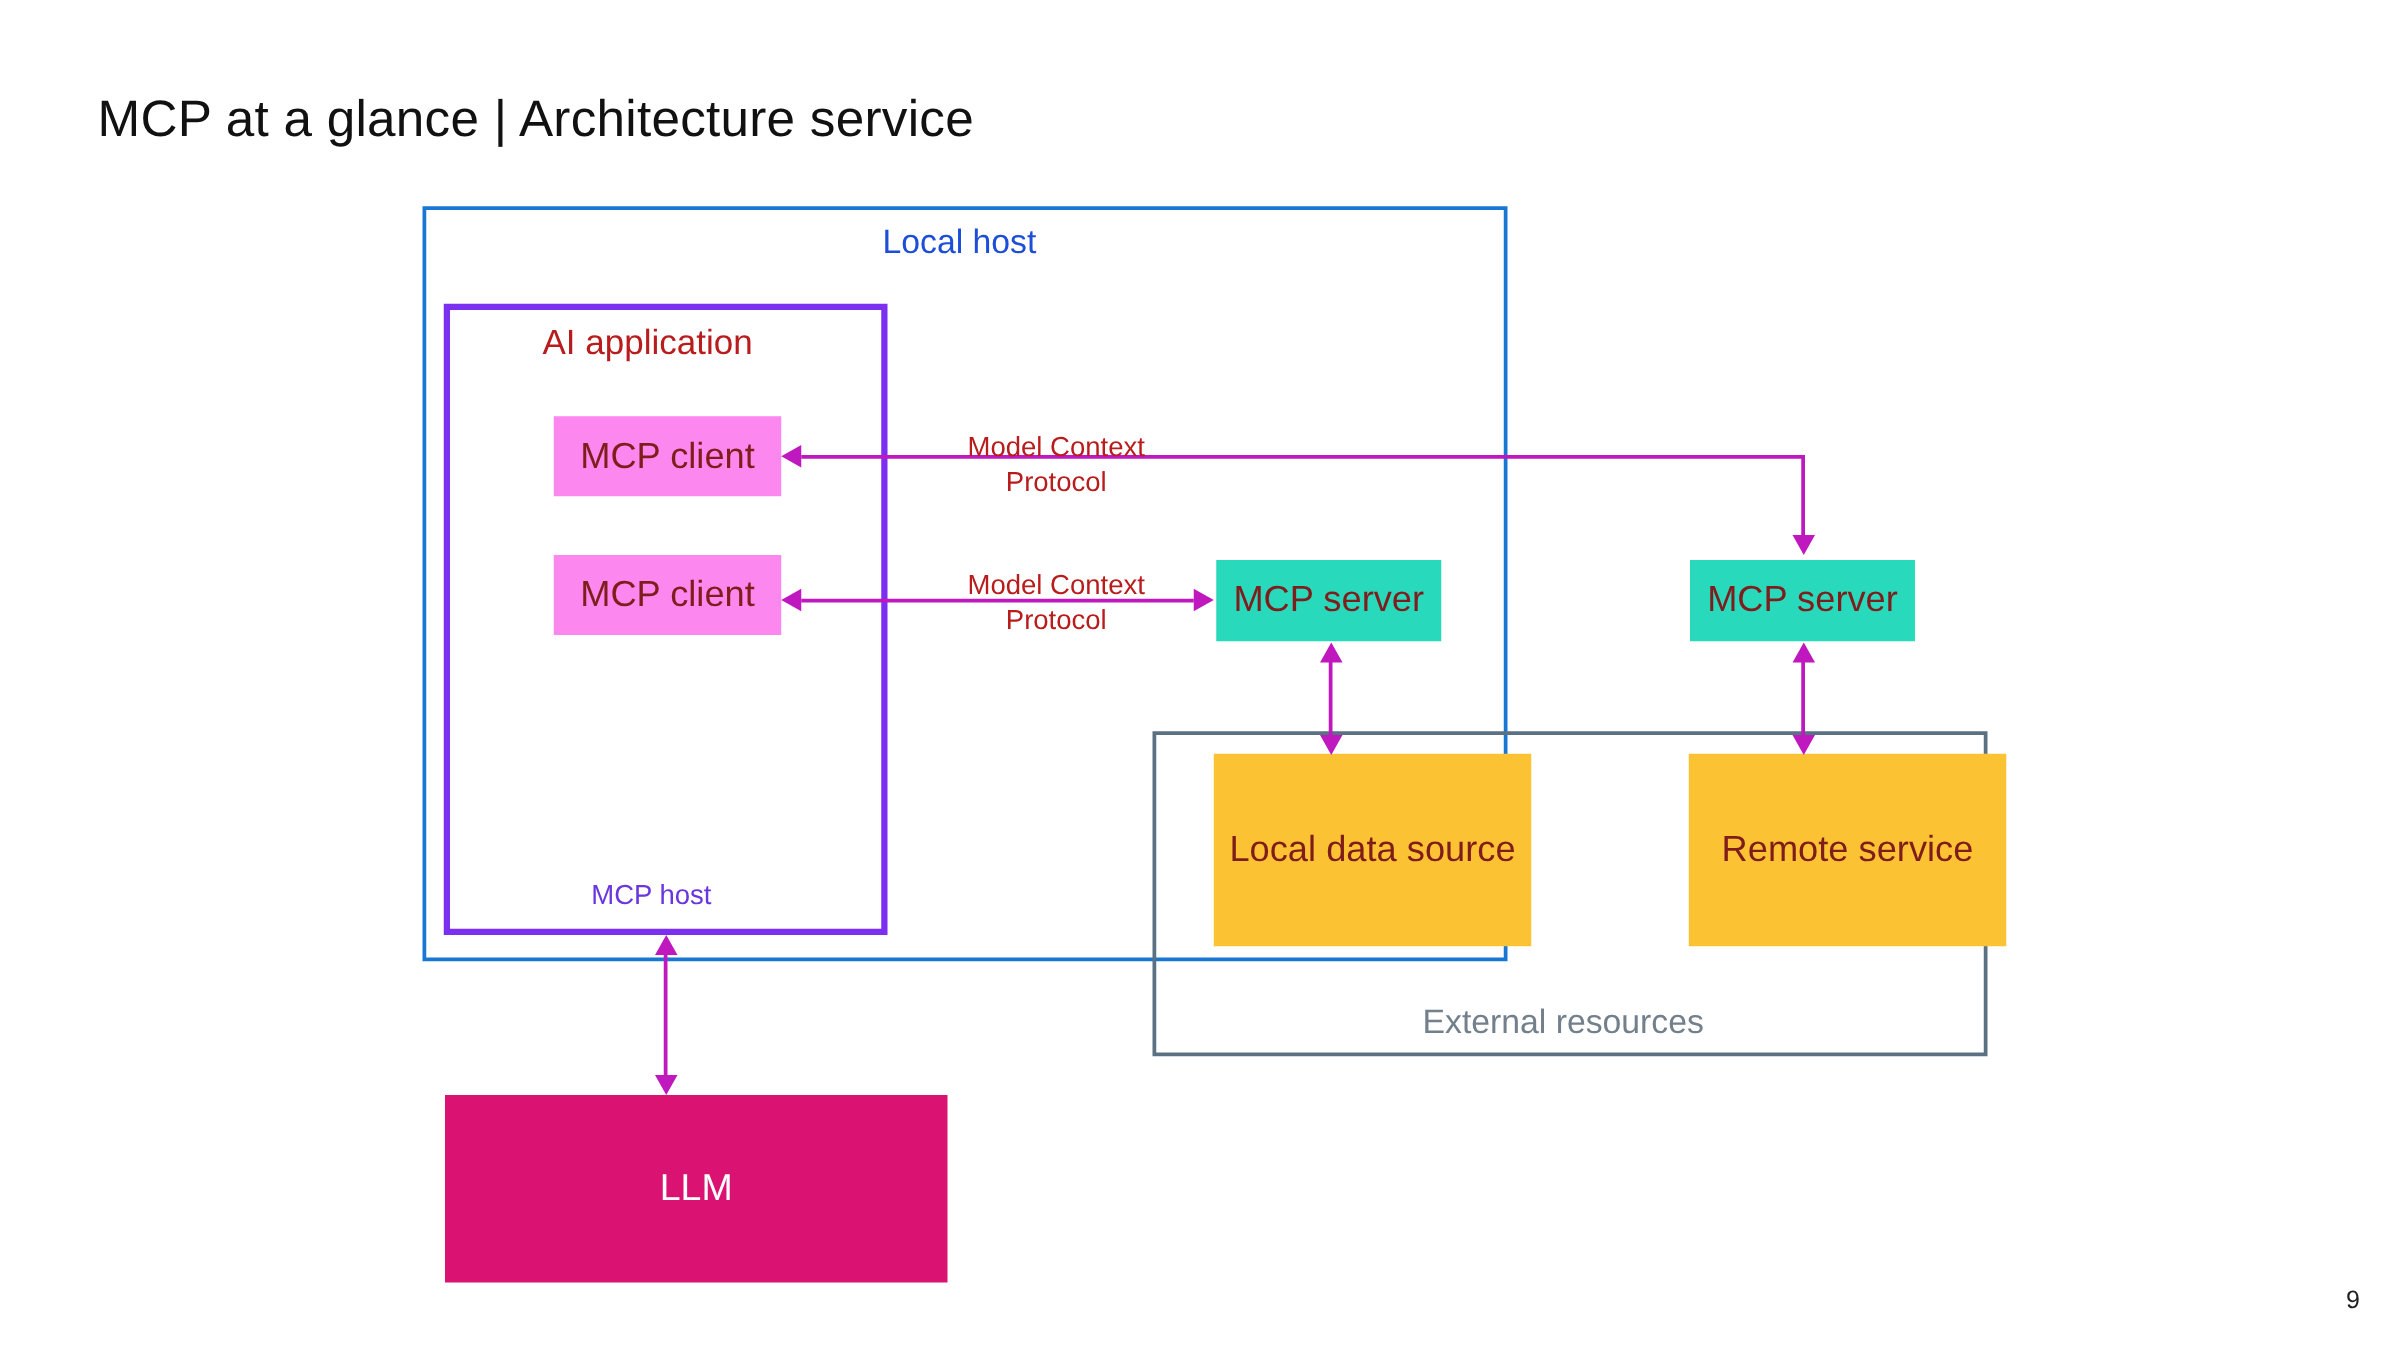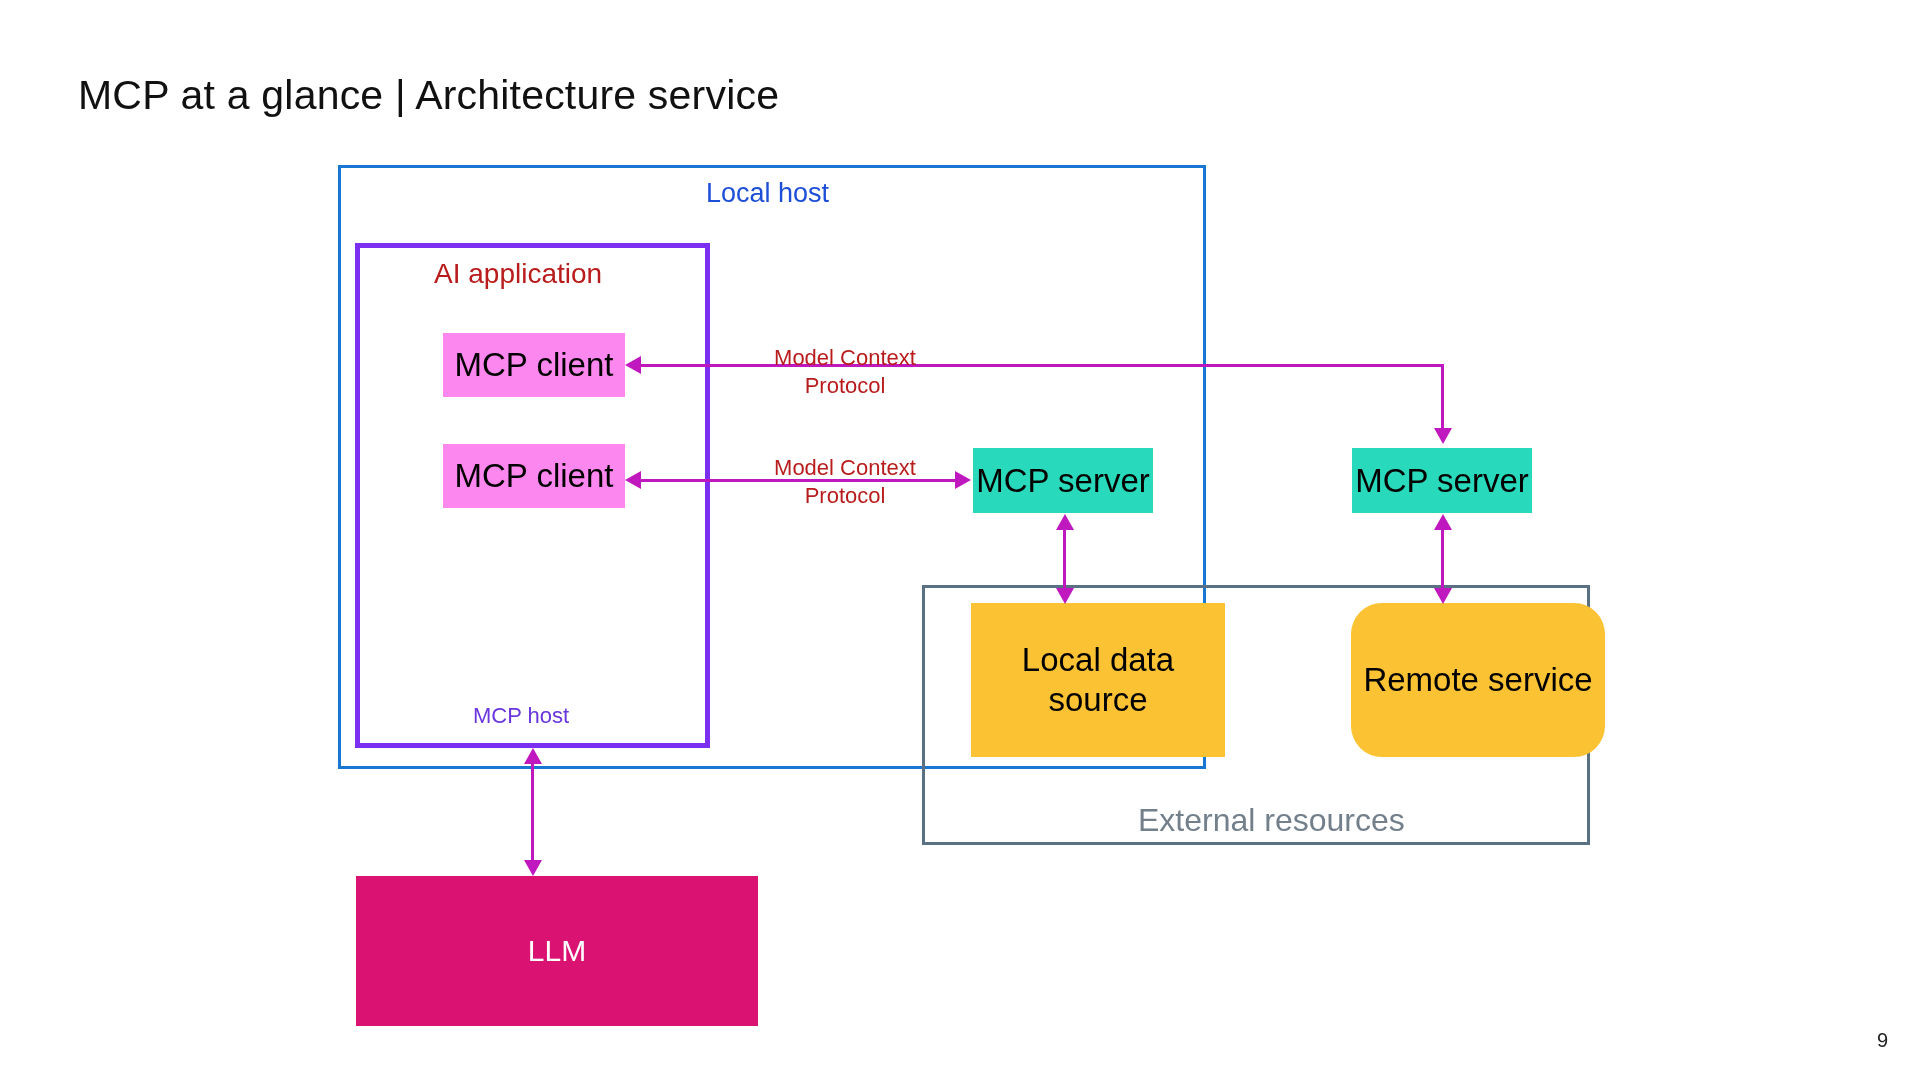--- a/index.html
+++ b/index.html
@@ -79,48 +79,48 @@
     left: 922px;
     top: 585px;
     width: 668px;
     height: 260px;
     border: 3px solid #5A7184;
   }
   #external-res-label {
     position: absolute;
     left: 1138px;
     top: 802px;
-    font-size: 32px;
+    font-size: 27px;
     color: #73808C;
     white-space: nowrap;
   }
 
   
   .node {
     position: absolute;
     box-sizing: border-box;
     display: flex;
     align-items: center;
     justify-content: center;
-    font-size: 33px;
-    color: #000000;
+    font-size: 29px;
+    color: #7f1d1d;
     text-align: center;
     line-height: 1.2;
   }
   .node.pink   { background: #FC87EE; }
   .node.teal   { background: #29D9BC; text-align: center; }
   .node.orange { background: #FBC333; margin-left: 33px; }
   .node.magenta{ background: #DA1272; color: #FFFFFF; }
 
   #mcp-client-1 { left: 443px; top: 333px; width: 182px; height: 64px; }
   #mcp-client-2 { left: 443px; top: 444px; width: 182px; height: 64px; }
   #mcp-server-1 { left: 973px; top: 448px; width: 180px; height: 65px; }
   #mcp-server-2 { left: 1352px; top: 448px; width: 180px; height: 65px; }
   #local-data-source { left: 938px; top: 603px; width: 254px; height: 154px; }
-  #remote-service    { left: 1318px; top: 603px; width: 254px; height: 154px; border-radius: 31px; }
+  #remote-service    { left: 1318px; top: 603px; width: 254px; height: 154px; }
   #llm-box           { left: 356px; top: 876px; width: 402px; height: 150px; font-size: 30px; }
 
   
   .conn {
     position: absolute;
     background: #BE18BE;
   }
   .conn.h { height: 3px; }
   .conn.v { width: 3px; }
 

